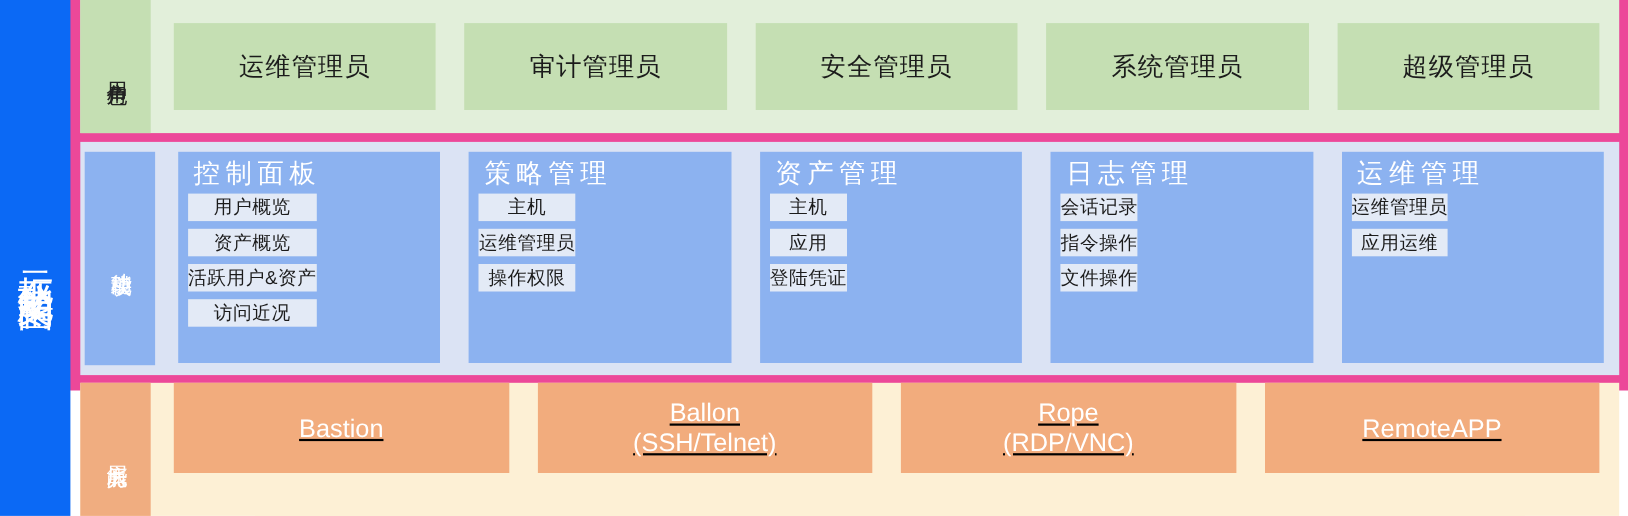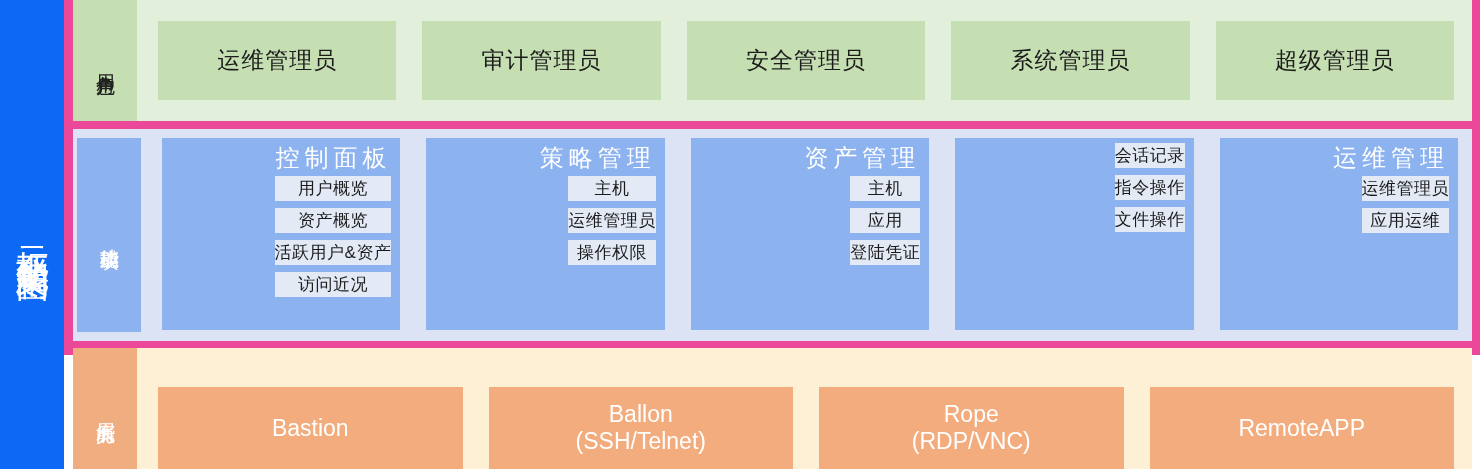--- a/index.html
+++ b/index.html
@@ -103,21 +103,21 @@
     align-items: stretch;
     gap: 26px;
     padding: 9px 14px 11px 21px;
   }
   .module-card {
     flex: 1 1 0;
     background: #8cb2f0;
     padding: 5px 9px 9px 9px;
     display: flex;
     flex-direction: column;
-    align-items: flex-end;
+    align-items: flex-start;
   }
   .module-title {
     color: #ffffff;
     font-size: 24px;
     letter-spacing: 5px;
     text-align: center;
     padding: 1px 0 4px 0;
     line-height: 1.15;
     text-indent: 5px;
   }
@@ -133,23 +133,24 @@
     text-align: center;
     line-height: 25px;
     height: 25px;
     letter-spacing: 0.5px;
   }
 
   
   .bottom-row {
     flex: 1 1 auto;
     display: flex;
-    align-items: flex-end;
+    align-items: flex-start;
     gap: 26px;
     padding: 0 18px 0 21px;
+    text-decoration: underline;
   }
   .cap-box {
     flex: 1 1 0;
     height: 82px;
     background: #f2ac7d;
     display: flex;
     flex-direction: column;
     align-items: center;
     justify-content: center;
     color: #ffffff;
@@ -218,20 +219,21 @@
       <div class="module-card">
         <div class="module-title">资产管理</div>
         <div class="module-items">
           <div class="module-item">主机</div>
           <div class="module-item">应用</div>
           <div class="module-item">登陆凭证</div>
         </div>
       </div>
 
       <div class="module-card">
+        <div class="module-title">日志管理</div>
         <div class="module-items">
           <div class="module-item">会话记录</div>
           <div class="module-item">指令操作</div>
           <div class="module-item">文件操作</div>
         </div>
       </div>
 
       <div class="module-card">
         <div class="module-title">运维管理</div>
         <div class="module-items">

